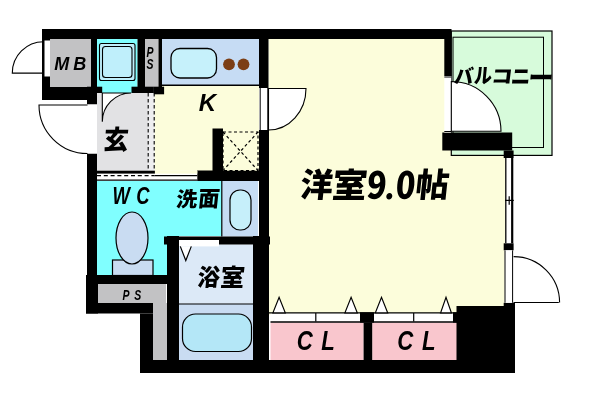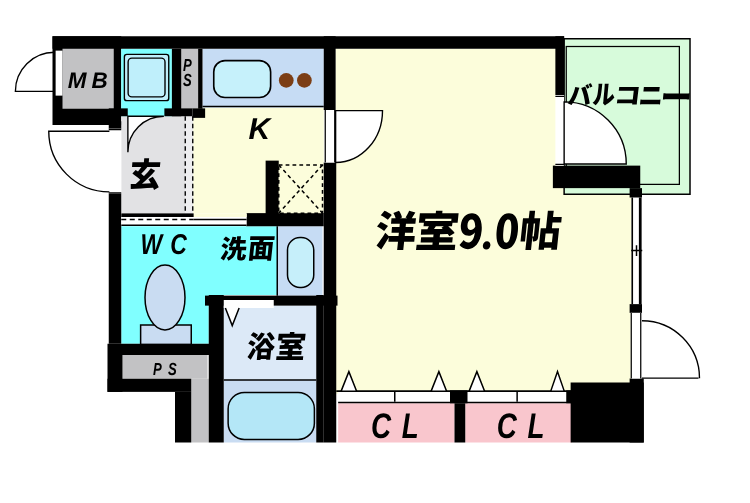--- a/index.html
+++ b/index.html
@@ -1,17 +1,17 @@
 <!DOCTYPE html>
 <html lang="ja"><head>
 <meta charset="utf-8">
 <title>Floor Plan</title>
 <style>
 html,body{margin:0;padding:0;background:#fff;font-family:"Liberation Sans",sans-serif;}
-#plan{width:600px;height:354px;position:relative;}
+#plan{width:600px;height:402px;position:relative;}
 </style>
 </head>
 <body>
 
 <div id="plan">
 <svg width="600" height="402" viewBox="0 0 600 402" xmlns="http://www.w3.org/2000/svg">
 
 <rect x="154.5" y="86" width="104.5" height="85" fill="#FCFDDB"></rect>
 
 <rect x="268.5" y="39" width="236.5" height="276" fill="#FCFDDB"></rect>

